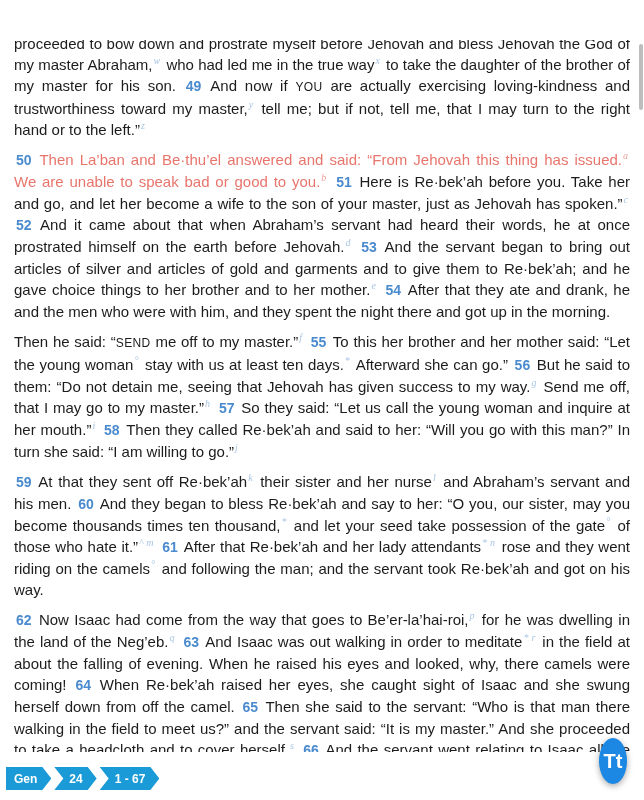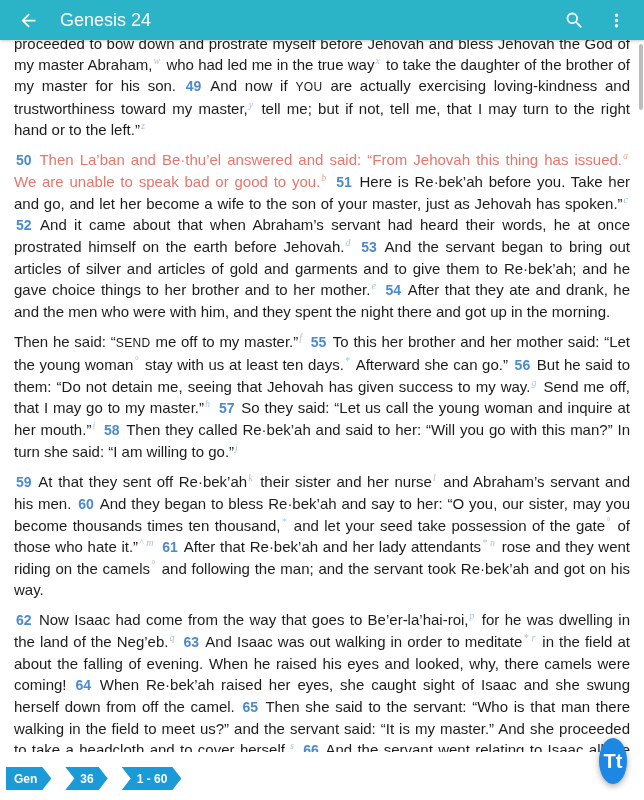--- a/index.html
+++ b/index.html
@@ -58,21 +58,21 @@
     position:absolute; right:1px; top:44px; width:4px; height:66px;
     background:#bdbdbd; border-radius:2px; z-index:6; cursor:pointer;
   }
 
   
   .bottombar {
     position:absolute; left:0; right:0; bottom:0; height:48px;
     background:#ffffff; z-index:5;
   }
   .crumbs {
-    position:absolute; left:6px; bottom:10px; display:flex; gap:14px;
+    position:absolute; left:6px; bottom:10px; display:flex; gap:3px;
   }
   .chev {
     height:23px; border:none; color:#ffffff; font-size:12px; font-weight:700;
     background:var(--chevron_blue,#1a9ad6);
     display:flex; align-items:center; justify-content:center;
     padding:0 14px 0 8px; cursor:pointer;
     font-family:"Liberation Sans", sans-serif;
   }
   .chev.first {
     clip-path:polygon(0 0, calc(100% - 9px) 0, 100% 50%, calc(100% - 9px) 100%, 0 100%);
@@ -89,61 +89,35 @@
     box-shadow:0 2px 6px rgba(0,0,0,.35);
     display:flex; align-items:center; justify-content:center;
     font-family:"Liberation Sans", sans-serif;
   }
 </style>
 </head>
 <body>
 
 <div class="app">
 
-  <header class="appbar">
-    <button class="iconbtn">
-      <span>
-        <svg viewBox="0 0 24 24">
-            <path d="M20 11H7.8l5.6-5.6L12 4l-8 8 8 8 1.4-1.4L7.8 13H20v-2z" fill="#ffffff"></path>
-          </svg>
-      </span>
-    </button>
-    <div class="appbar-title">Genesis 24</div>
-    <div class="appbar-actions">
-      <button class="iconbtn">
-        <span>
-          <svg viewBox="0 0 24 24">
-              <path d="M15.5 14h-.79l-.28-.27a6.5 6.5 0 1 0-.7.7l.27.28v.79l5 4.99L20.49 19l-4.99-5zm-6 0A4.5 4.5 0 1 1 14 9.5 4.5 4.5 0 0 1 9.5 14z" fill="#ffffff"></path>
-            </svg>
-        </span>
-      </button>
-      <button class="iconbtn">
-        <span>
-          <svg viewBox="0 0 24 24">
-              <path d="M12 8a2 2 0 1 0-2-2 2 2 0 0 0 2 2zm0 2a2 2 0 1 0 2 2 2 2 0 0 0-2-2zm0 6a2 2 0 1 0 2 2 2 2 0 0 0-2-2z" fill="#ffffff"></path>
-            </svg>
-        </span>
-      </button>
-    </div>
-  </header>
 
   <main class="content">
     <div class="content-inner">
         <p class="para"><span>proceeded to bow down and prostrate myself before Jehovah and bless Jehovah the God of my master Abraham,</span><sup class="fn">w</sup><span> who had led me in the true way</span><sup class="fn">x</sup><span> to take the daughter of the brother of my master for his son. </span><span class="vnum">49</span><span> And now if </span><span class="sc">YOU</span><span> are actually exercising loving-kindness and trustworthiness toward my master,</span><sup class="fn">y</sup><span> tell me; but if not, tell me, that I may turn to the right hand or to the left.”</span><sup class="fn">z</sup></p>
         <p class="para"><span class="vnum">50</span><span class="red"> Then La’ban and Be·thu’el answered and said: “From Jehovah this thing has issued.</span><sup class="fn fnred">a</sup><span class="red"> We are unable to speak bad or good to you.</span><sup class="fn fnred">b</sup><span> </span><span class="vnum">51</span><span> Here is Re·bek’ah before you. Take her and go, and let her become a wife to the son of your master, just as Jehovah has spoken.”</span><sup class="fn">c</sup><span> </span><span class="vnum">52</span><span> And it came about that when Abraham’s servant had heard their words, he at once prostrated himself on the earth before Jehovah.</span><sup class="fn">d</sup><span> </span><span class="vnum">53</span><span> And the servant began to bring out articles of silver and articles of gold and garments and to give them to Re·bek’ah; and he gave choice things to her brother and to her mother.</span><sup class="fn">e</sup><span> </span><span class="vnum">54</span><span> After that they ate and drank, he and the men who were with him, and they spent the night there and got up in the morning.</span></p>
         <p class="para"><span>Then he said: “</span><span class="sc">SEND</span><span> me off to my master.”</span><sup class="fn">f</sup><span> </span><span class="vnum">55</span><span> To this her brother and her mother said: “Let the young woman</span><sup class="fn">°</sup><span> stay with us at least ten days.</span><sup class="fn">*</sup><span> Afterward she can go.” </span><span class="vnum">56</span><span> But he said to them: “Do not detain me, seeing that Jehovah has given success to my way.</span><sup class="fn">g</sup><span> Send me off, that I may go to my master.”</span><sup class="fn">h</sup><span> </span><span class="vnum">57</span><span> So they said: “Let us call the young woman and inquire at her mouth.”</span><sup class="fn">i</sup><span> </span><span class="vnum">58</span><span> Then they called Re·bek’ah and said to her: “Will you go with this man?” In turn she said: “I am willing to go.”</span><sup class="fn">j</sup></p>
         <p class="para"><span class="vnum">59</span><span> At that they sent off Re·bek’ah</span><sup class="fn">k</sup><span> their sister and her nurse</span><sup class="fn">l</sup><span> and Abraham’s servant and his men. </span><span class="vnum">60</span><span> And they began to bless Re·bek’ah and say to her: “O you, our sister, may you become thousands times ten thousand,</span><sup class="fn">*</sup><span> and let your seed take possession of the gate</span><sup class="fn">°</sup><span> of those who hate it.”</span><sup class="fn">^</sup><sup class="fn">m</sup><span> </span><span class="vnum">61</span><span> After that Re·bek’ah and her lady attendants</span><sup class="fn">*</sup><sup class="fn">n</sup><span> rose and they went riding on the camels</span><sup class="fn">°</sup><span> and following the man; and the servant took Re·bek’ah and got on his way.</span></p>
         <p class="para"><span class="vnum">62</span><span> Now Isaac had come from the way that goes to Be’er-la’hai-roi,</span><sup class="fn">p</sup><span> for he was dwelling in the land of the Neg’eb.</span><sup class="fn">q</sup><span> </span><span class="vnum">63</span><span> And Isaac was out walking in order to meditate</span><sup class="fn">*</sup><sup class="fn">r</sup><span> in the field at about the falling of evening. When he raised his eyes and looked, why, there camels were coming! </span><span class="vnum">64</span><span> When Re·bek’ah raised her eyes, she caught sight of Isaac and she swung herself down from off the camel. </span><span class="vnum">65</span><span> Then she said to the servant: “Who is that man there walking in the field to meet us?” and the servant said: “It is my master.” And she proceeded to take a headcloth and to cover herself.</span><sup class="fn">s</sup><span> </span><span class="vnum">66</span><span> And the servant went relating to Isaac all the things he had done. </span></p>
       </div>
   </main>
 
   <div class="scrollbar-thumb"></div>
 
   <footer class="bottombar">
     <div class="crumbs">
       <button class="chev first">Gen</button>
-      <button class="chev next">36</button>
-      <button class="chev next">1 - 60</button>
+      <button class="chev next">24</button>
+      <button class="chev next">1 - 67</button>
     </div>
     <button class="fab">Tt</button>
   </footer>
 
 </div>
 
 </body></html>

